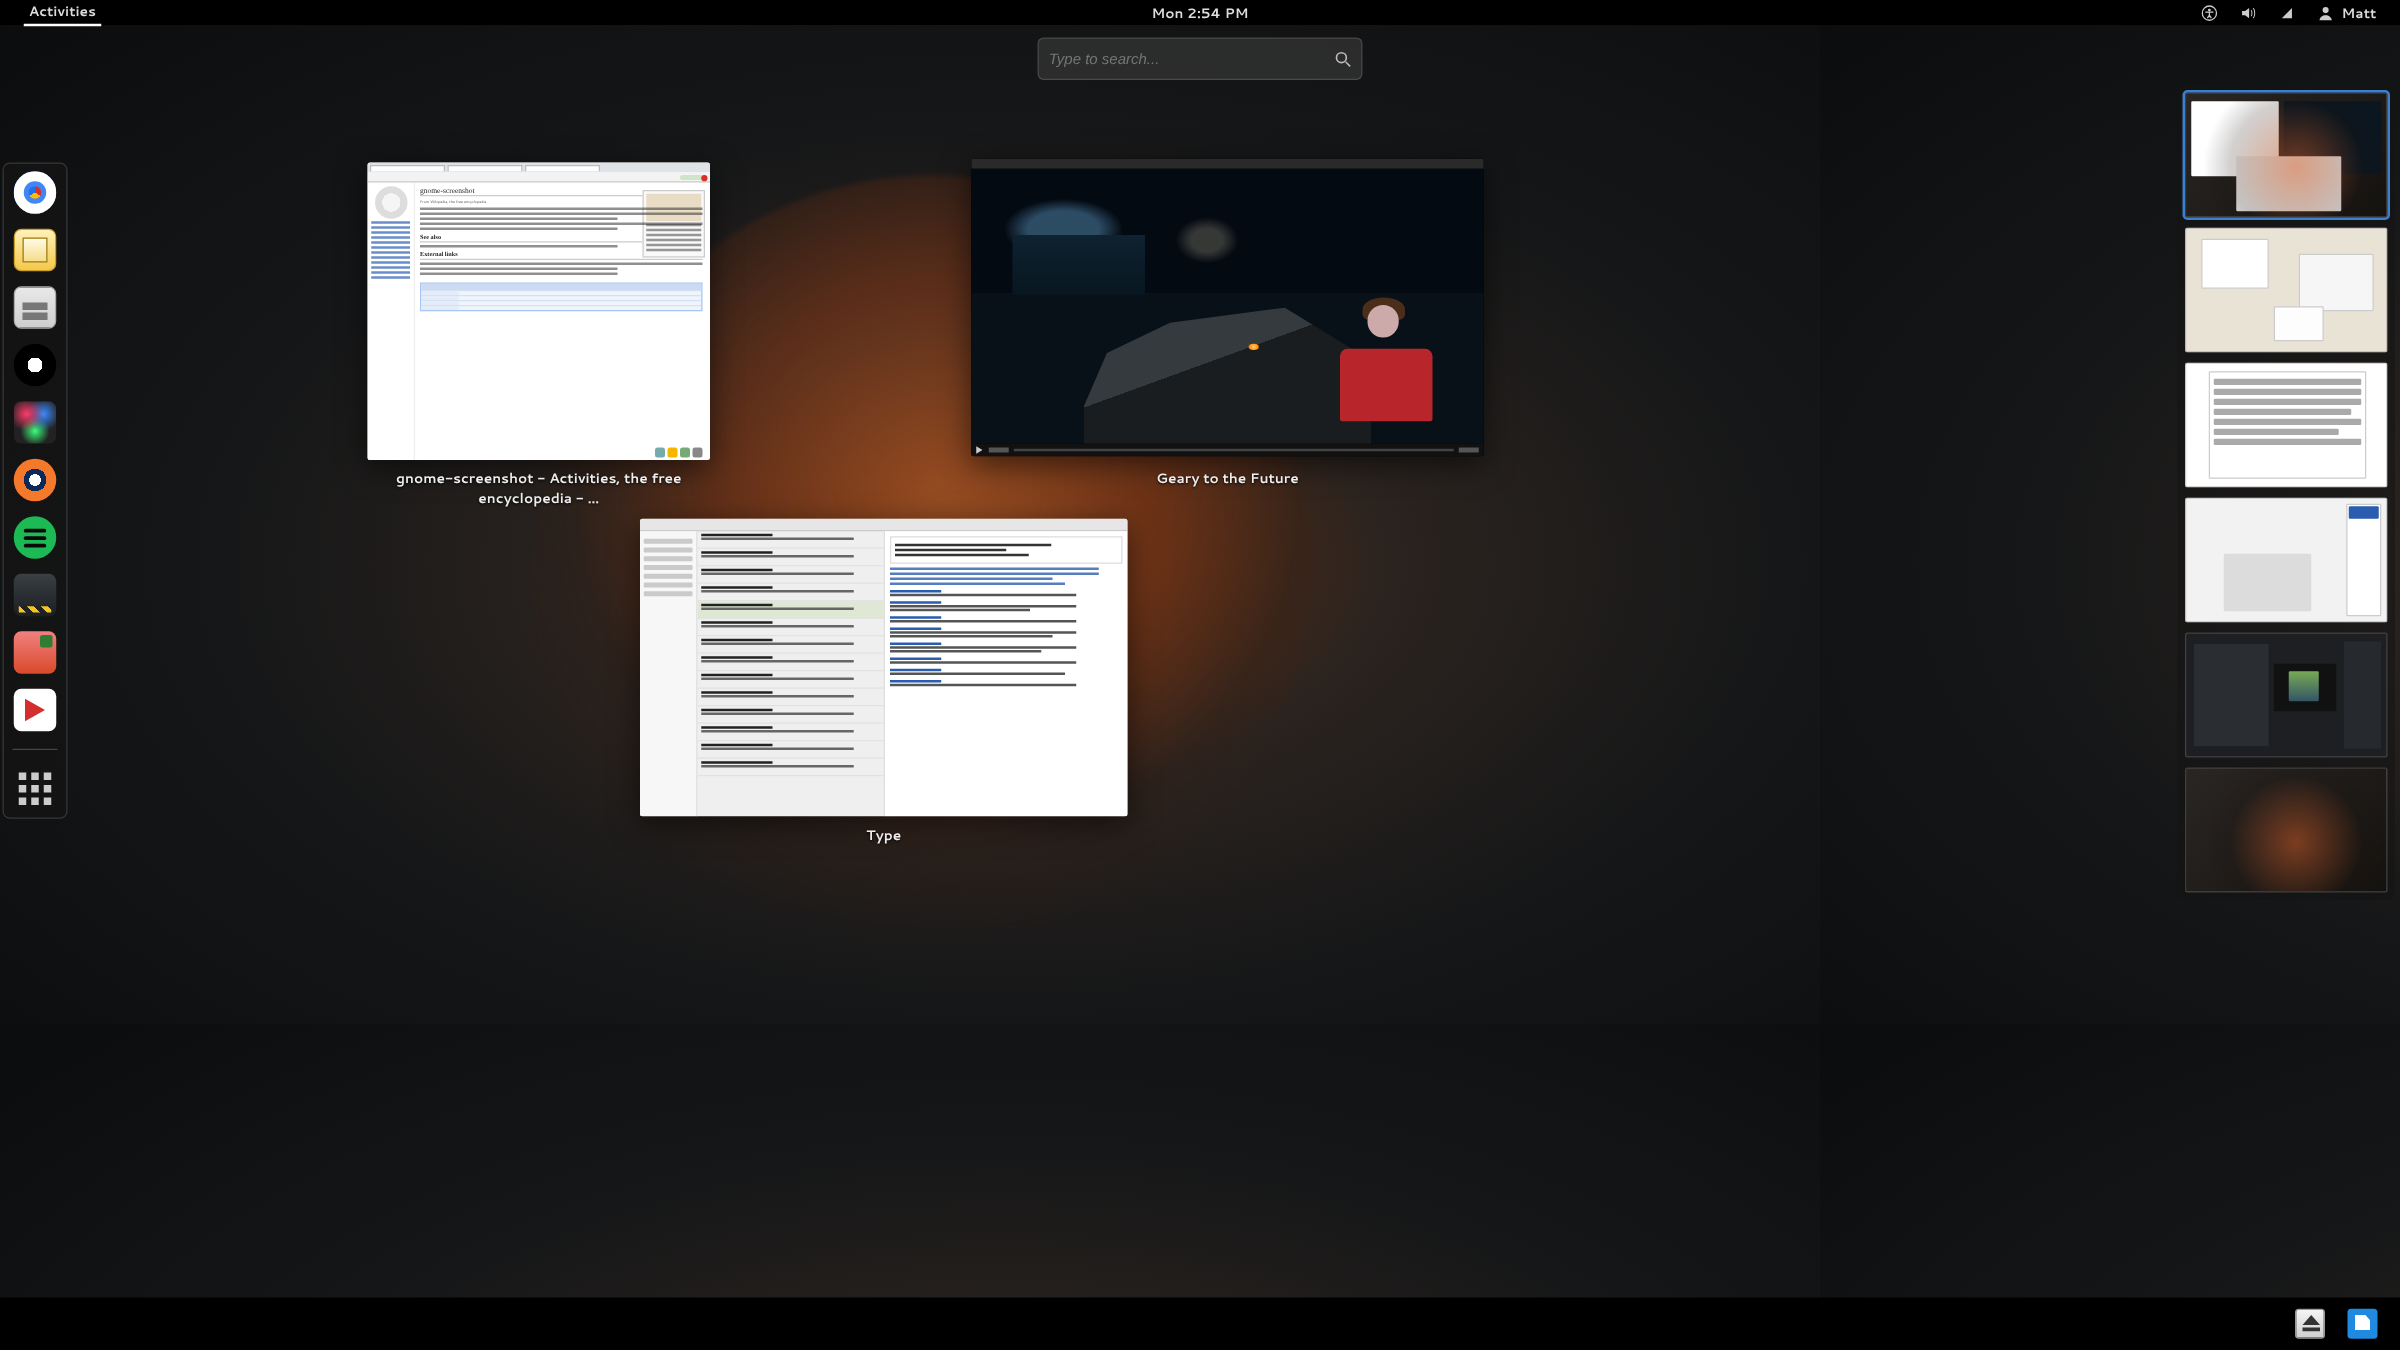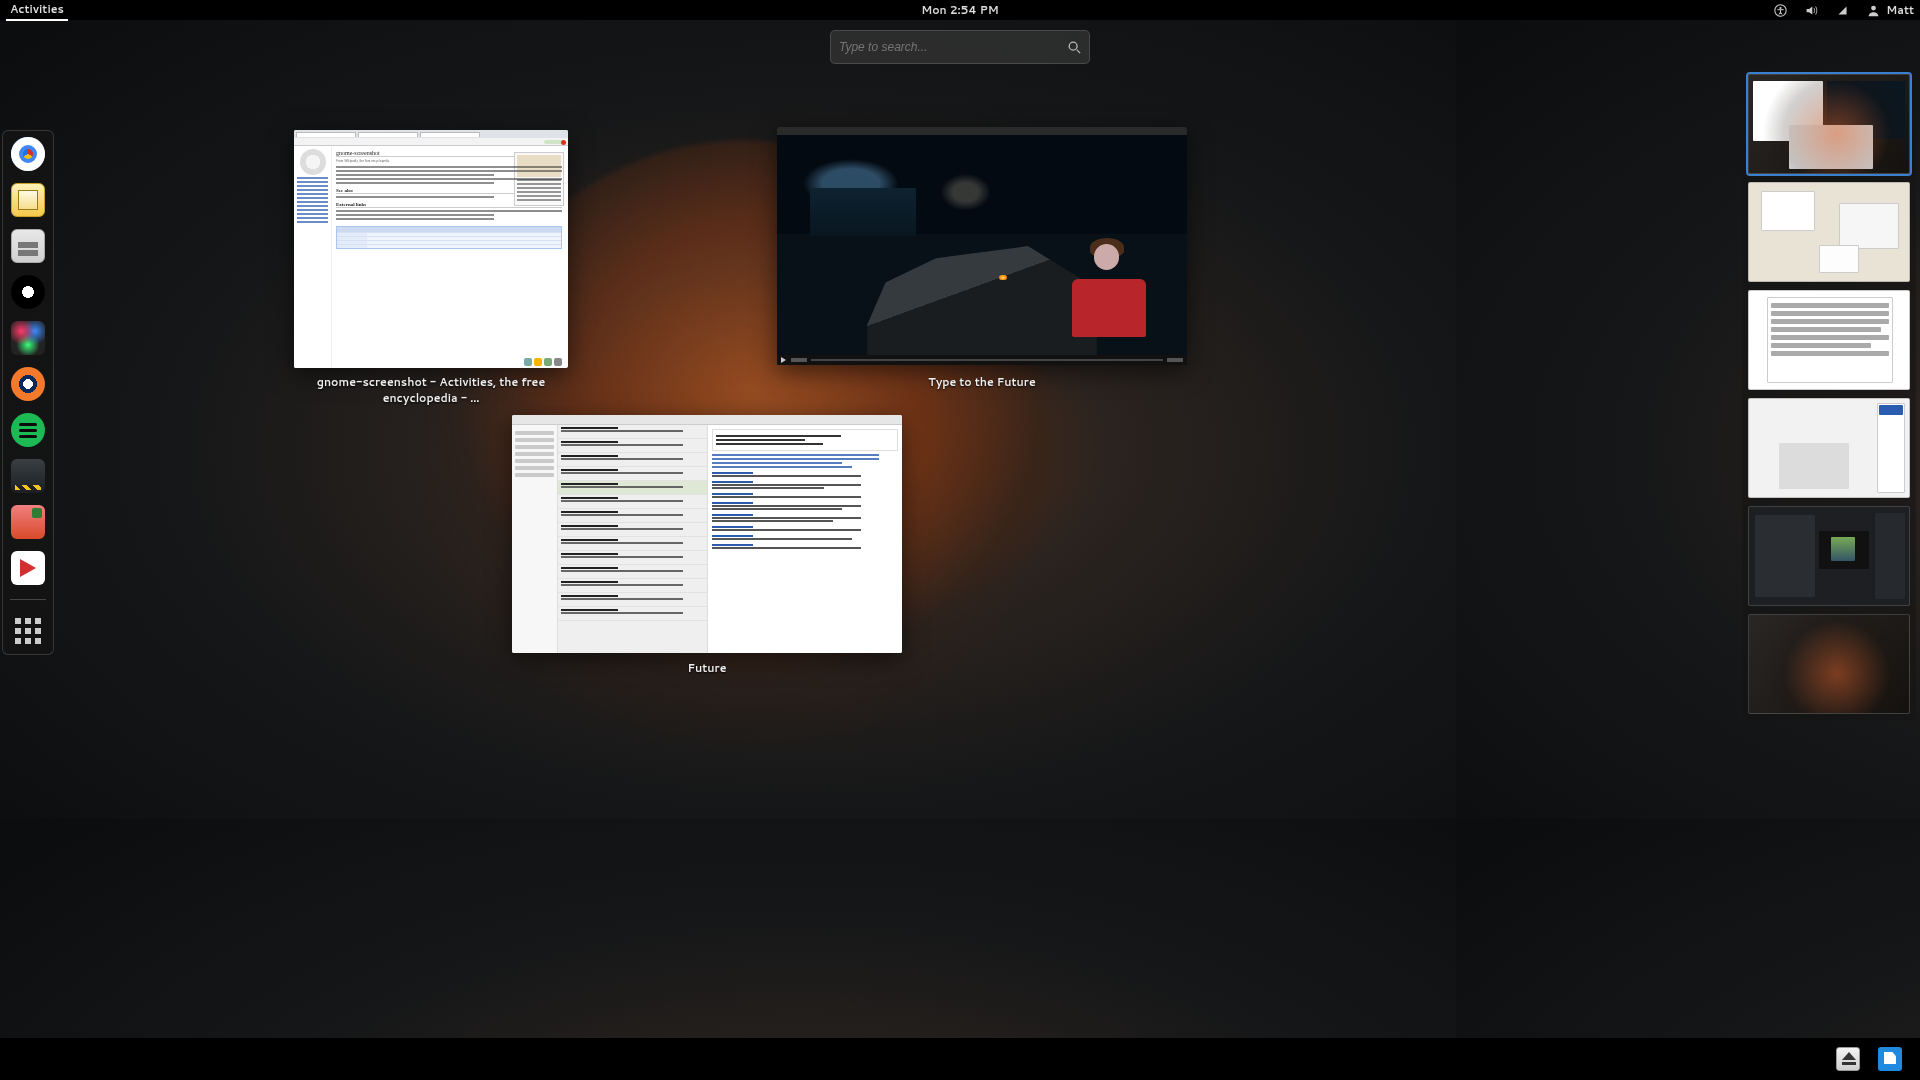--- a/index.html
+++ b/index.html
@@ -14,21 +14,21 @@
     background: radial-gradient(circle at 50% 40%, rgba(205,100,40,0.55) 0%, rgba(150,60,20,0.45) 35%, rgba(60,30,15,0.2) 60%, rgba(0,0,0,0) 75%);
     border-radius: 50% 50% 55% 45% / 55% 50% 50% 45%;
     filter: blur(2px);
     transform: rotate(10deg);
     pointer-events: none;
   }
   
   .top-panel {
     position: absolute; top: 0; left: 0; right: 0; height: 20px;
     background: #000; display: flex; align-items: center; font-size: 11px; color: #ddd;
-    padding: 0 6px; z-index: 50;
+    padding: 0 19px; z-index: 50;
   }
   .top-panel .activities { font-weight: bold; cursor: pointer; padding: 2px 4px; border-bottom: 2px solid #fff; }
   .top-panel .clock { position: absolute; left: 50%; transform: translateX(-50%); font-weight: bold; }
   .top-panel .right { margin-left: auto; display: flex; align-items: center; gap: 18px; }
   .top-panel .right .ic { width: 13px; height: 13px; display:inline-block; color:#ccc; }
   .top-panel .user { display: flex; align-items: center; gap: 6px; font-weight: bold; text-align: right;}
   
   .search-wrap {
     position: absolute; top: 30px; left: 50%; transform: translateX(-50%);
     width: 260px; height: 28px; background: rgba(60,60,60,0.6);
@@ -307,21 +307,21 @@
         <div class="jacket"></div>
     </div>
   </div>
   <div class="controls">
     <div class="pb"></div>
     <div class="t"></div>
     <div class="track"></div>
     <div class="t"></div>
   </div>
 </div>
-<div class="win-label" style="left:777px;top:374px;width:410px">Type to the Future</div>
+<div class="win-label" style="left:777px;top:374px;width:410px">Geary to the Future</div>
 
 <div class="win w-geary">
   <div class="tb"></div>
   <div class="cols">
     <div class="folders">
       <div class="f"></div>
         <div class="f"></div>
         <div class="f"></div>
         <div class="f"></div>
         <div class="f"></div>
@@ -427,21 +427,21 @@
           <div class="n"></div>
           <div class="t" style="width:75%"></div>
         </div>
       <div class="entry">
           <div class="n"></div>
           <div class="t"></div>
         </div>
     </div>
   </div>
 </div>
-<div class="win-label" style="left:512px;top:660px;width:390px">Future</div>
+<div class="win-label" style="left:512px;top:660px;width:390px">Type</div>
 
 <div class="ws-panel">
   <div class="ws active leafbg">
     <div class="mini" style="left:4px;top:6px;width:70px;height:60px;background:#fff"></div>
     <div class="mini" style="right:4px;top:6px;width:78px;height:58px;background:#0a1620"></div>
     <div class="mini" style="left:40px;bottom:4px;width:84px;height:44px;background:#eee"></div>
   </div>
   <div class="ws" style="background:#e9e3d6">
     <div class="mini" style="left:12px;top:8px;width:54px;height:40px;background:#fff;border:1px solid #ccc"></div>
     <div class="mini" style="right:10px;top:20px;width:60px;height:46px;background:#f6f6f6;border:1px solid #ccc"></div>

